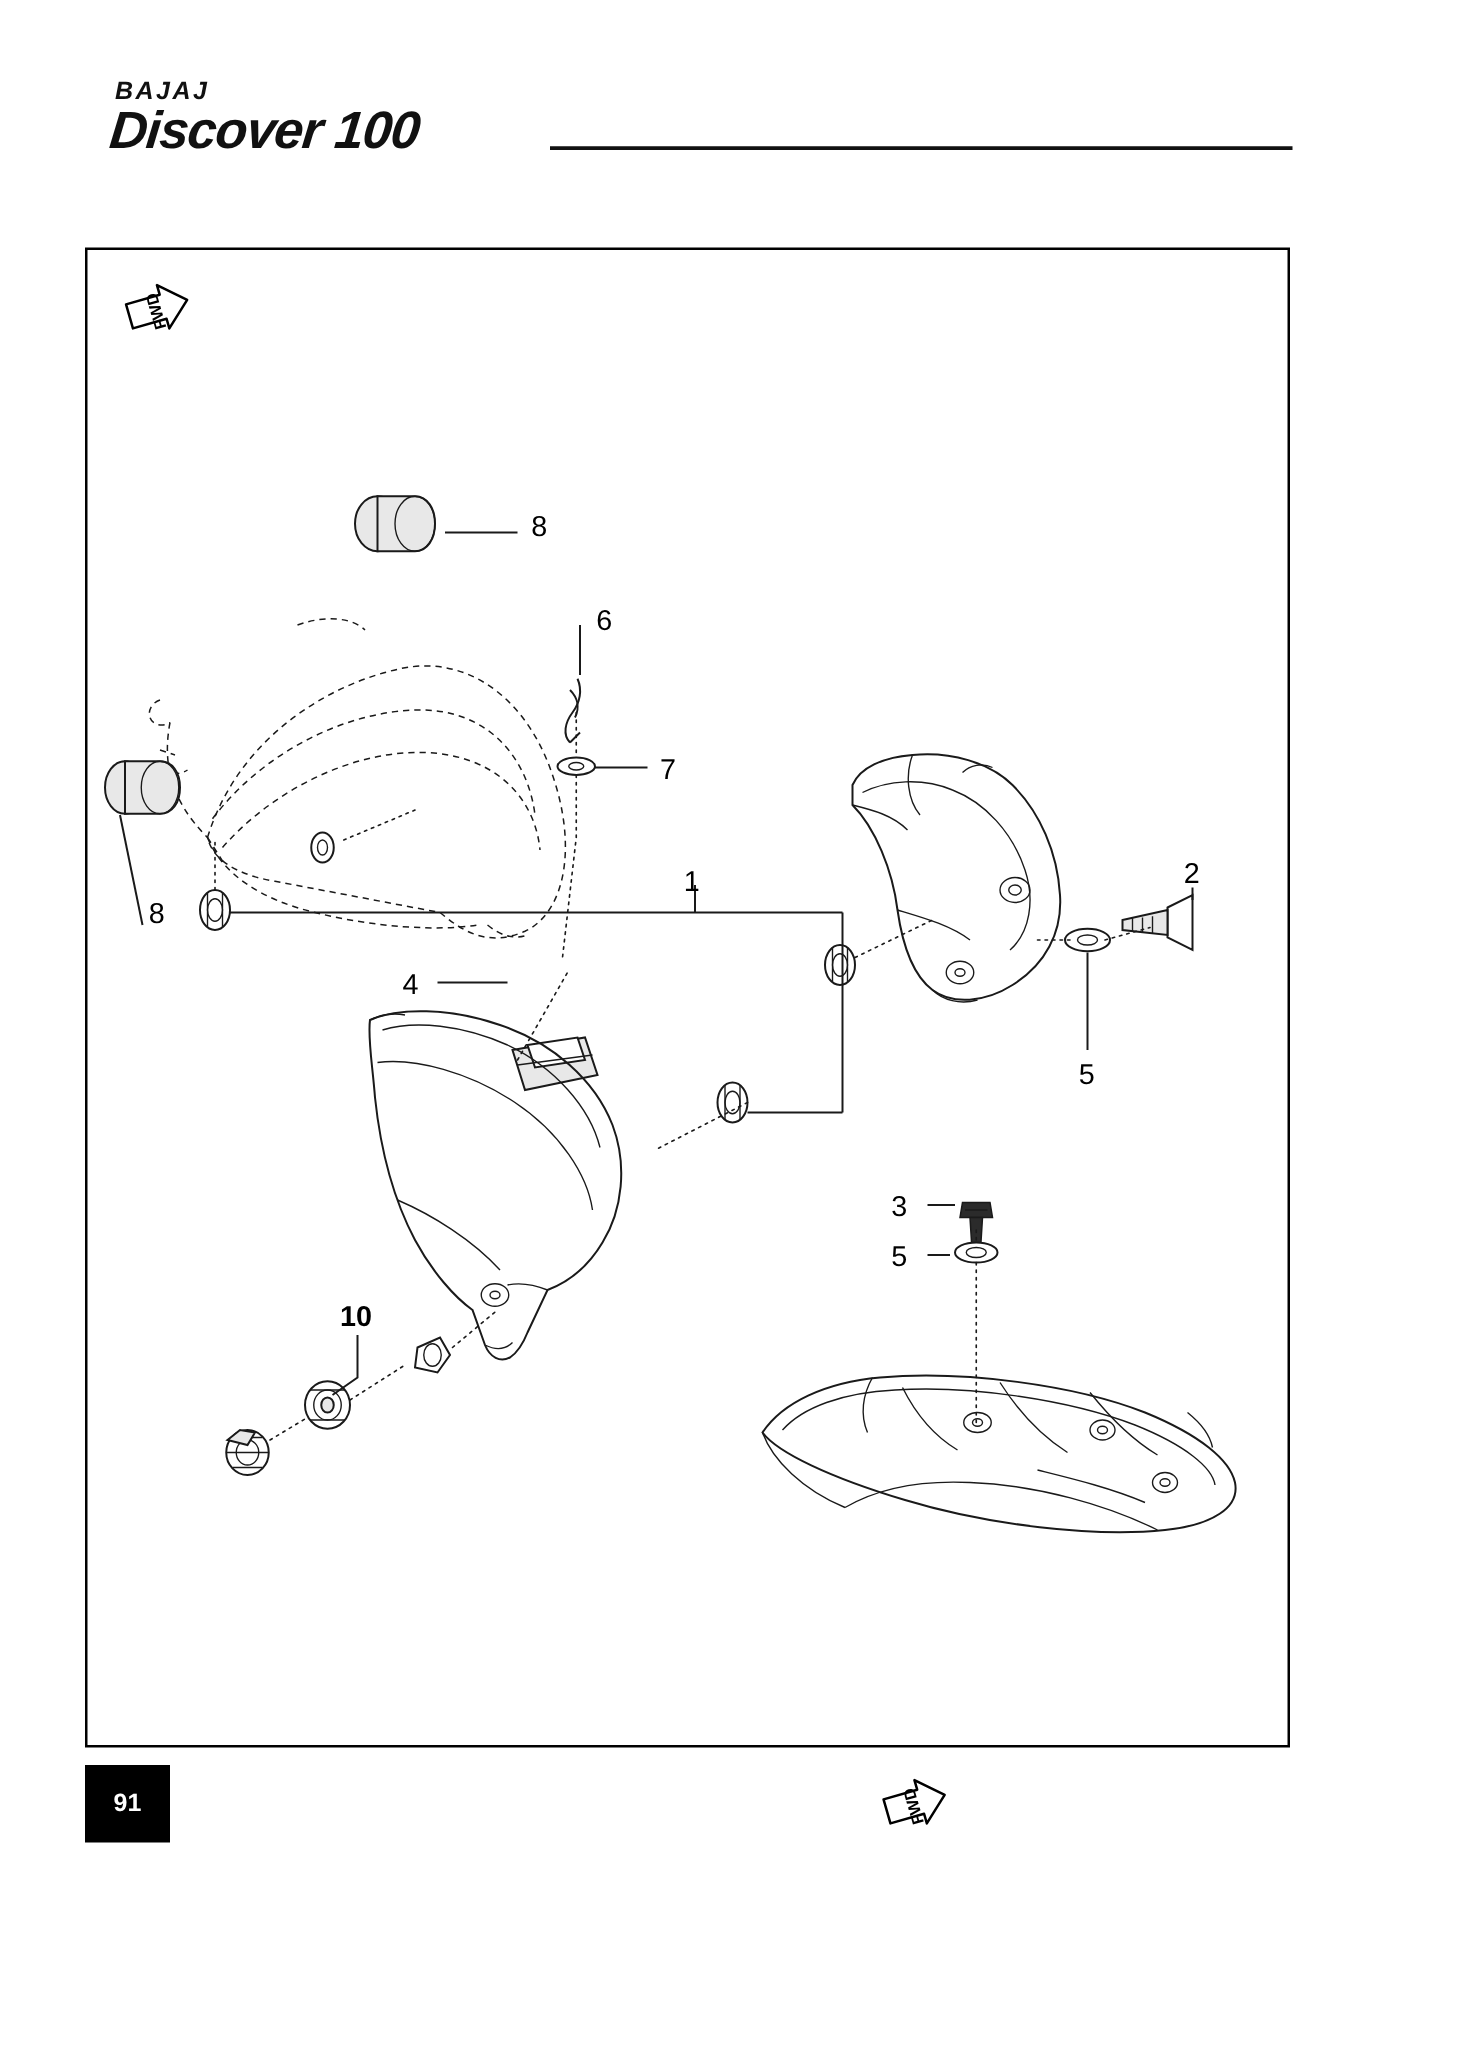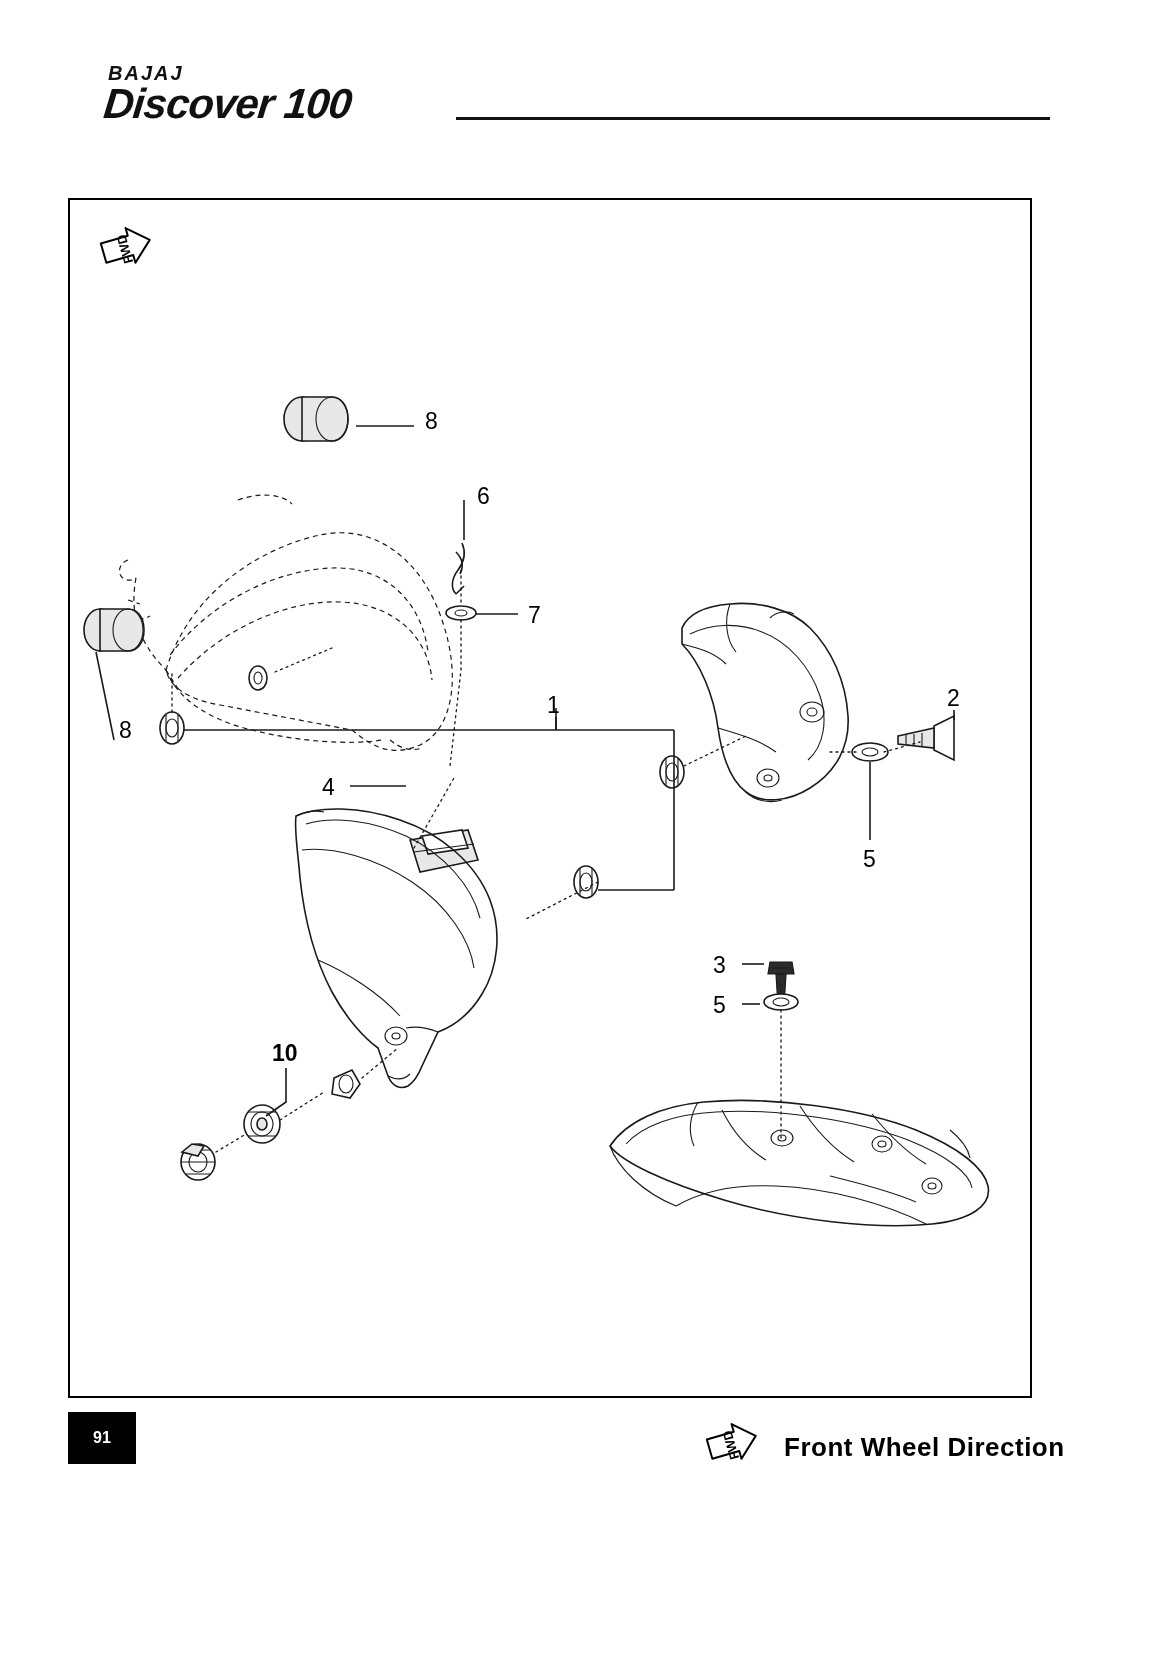--- a/index.html
+++ b/index.html
@@ -11,21 +11,21 @@
     width: 1169px; height: 1654px;
     position: relative;
     font-family: "Liberation Sans", sans-serif;
     color: #000;
     overflow: hidden;
   }
 
   
   .brand {
     position: absolute;
-    left: 104px; top: 62px;
+    left: 88px; top: 62px;
     width: 960px; height: 70px;
   }
   .brand-bajaj {
     font-family: "Liberation Sans", sans-serif;
     font-weight: bold;
     font-style: italic;
     font-size: 20px;
     letter-spacing: 2px;
     color: #111;
     position: absolute;
@@ -67,27 +67,27 @@
 
   .fwd-in-plate {
     position: absolute;
     left: 24px; top: 22px;
   }
 
   
   .page-number-box {
     position: absolute;
     left: 68px; top: 1412px;
-    width: 68px; height: 52px;
+    width: 68px; height: 62px;
     background: #000;
     color: #fff;
     display: flex;
     align-items: center;
     justify-content: center;
-    font-size: 16px;
+    font-size: 20px;
     font-weight: bold;
   }
   .footer-legend {
     position: absolute;
     left: 700px; top: 1418px;
     display: flex;
     align-items: center;
     gap: 14px;
   }
   .footer-legend-text {
@@ -387,14 +387,13 @@
 
 <div class="footer-legend">
   <div class="fwd-badge">
     <svg width="70" height="58" viewBox="0 0 70 58">
       <g transform="rotate(-16 35 29)">
         <path d="M10 14 L38 14 L38 6 L58 24 L38 42 L38 34 L10 34 Z" fill="#ffffff" stroke="#000000" stroke-width="2" stroke-linejoin="round"></path>
         <text x="32" y="30" font-family="Liberation Sans, sans-serif" font-size="13" font-weight="bold" text-anchor="middle" transform="rotate(-90 32 26)">FWD</text>
       </g>
     </svg>
   </div>
-  <div class="footer-legend-text">Front Wheel  Direction</div>
 </div>
 
 </body></html>

